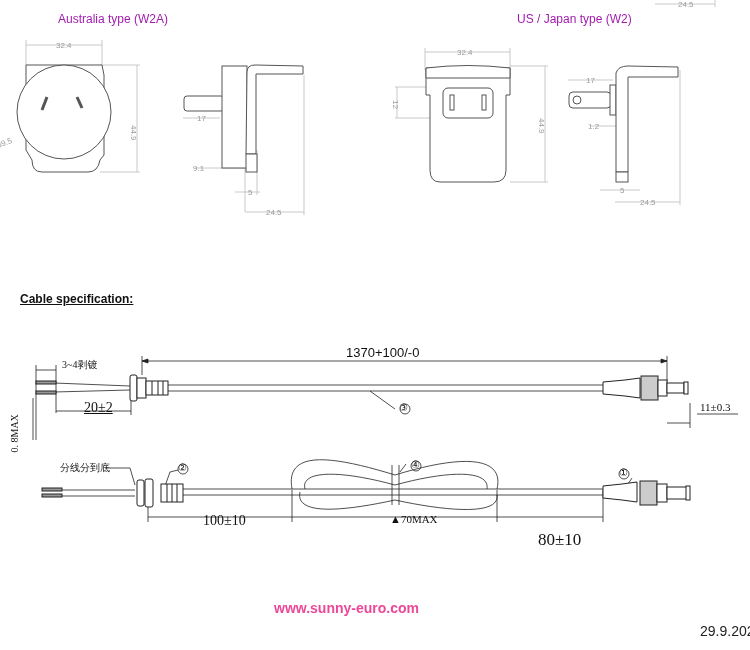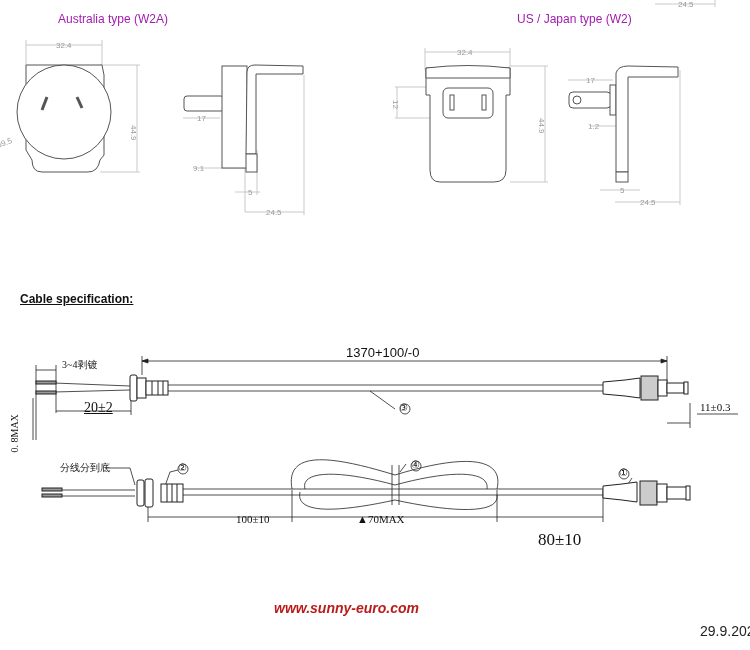--- a/index.html
+++ b/index.html
@@ -1,21 +1,21 @@
 <!DOCTYPE html>
 <html><head>
 <meta charset="utf-8">
 <style>
   html,body{margin:0;padding:0;background:#fff;}
   body{width:750px;height:650px;position:relative;overflow:hidden;font-family:"Liberation Sans",sans-serif;color:#111;}
   .abs{position:absolute;}
   .title{font-size:12px;color:#a21caf;}
   .spec-head{font-size:12px;font-weight:bold;text-decoration:underline;}
   .spec-line{font-size:11px;line-height:16px;}
-  .url{font-size:14px;font-weight:bold;font-style:italic;color:#b91c1c;text-align:center;}
+  .url{font-size:14px;font-weight:bold;color:#ec4899;text-align:center;}
   .date{font-size:14px;color:#222;}
   svg text{font-family:"Liberation Sans",sans-serif;}
   .dim{fill:#9a9a9a;font-size:8px;}
 </style>
 </head>
 <body>
 
 <div class="abs title" style="left:58px;top:12px;">Australia type (W2A)</div>
 <div class="abs title" style="left:493px;top:12px;margin-left:24px;">US / Japan type (W2)</div>
 
@@ -192,18 +192,18 @@
     <rect x="686" y="486" width="4" height="14"></rect>
   </g>
   <circle cx="183" cy="469" r="5" fill="none" stroke="#222" stroke-width="0.8"></circle>
   <circle cx="416" cy="466" r="5" fill="none" stroke="#222" stroke-width="0.8"></circle>
   <circle cx="624" cy="474" r="5" fill="none" stroke="#222" stroke-width="0.8"></circle>
 </svg>
 <div class="abs" style="left:60px;top:461px;font-size:10px;font-family:'Liberation Serif',serif;">分线分到底</div>
 <div class="abs" style="left:178px;top:462px;font-size:10px;">②</div>
 <div class="abs" style="left:411px;top:459px;font-size:10px;">④</div>
 <div class="abs" style="left:619px;top:467px;font-size:10px;">①</div>
-<div class="abs" style="left:203px;top:513px;font-size:11px;font-family:'Liberation Serif',serif;margin-left:33px;">100±10</div>
-<div class="abs" style="left:357px;top:513px;font-size:11px;font-family:'Liberation Serif',serif;">▲70MAX</div>
+<div class="abs" style="left:203px;top:513px;font-size:14px;font-family:'Liberation Serif',serif;">100±10</div>
+<div class="abs" style="left:390px;top:513px;font-size:11px;font-family:'Liberation Serif',serif;">▲70MAX</div>
 <div class="abs" style="left:538px;top:530px;font-size:17px;font-family:'Liberation Serif',serif;">80±10</div>
 
 <div class="abs url" style="left:274px;top:600px;">www.sunny-euro.com</div>
 <div class="abs date" style="left:700px;top:623px;">29.9.202</div>
 
 </body></html>

